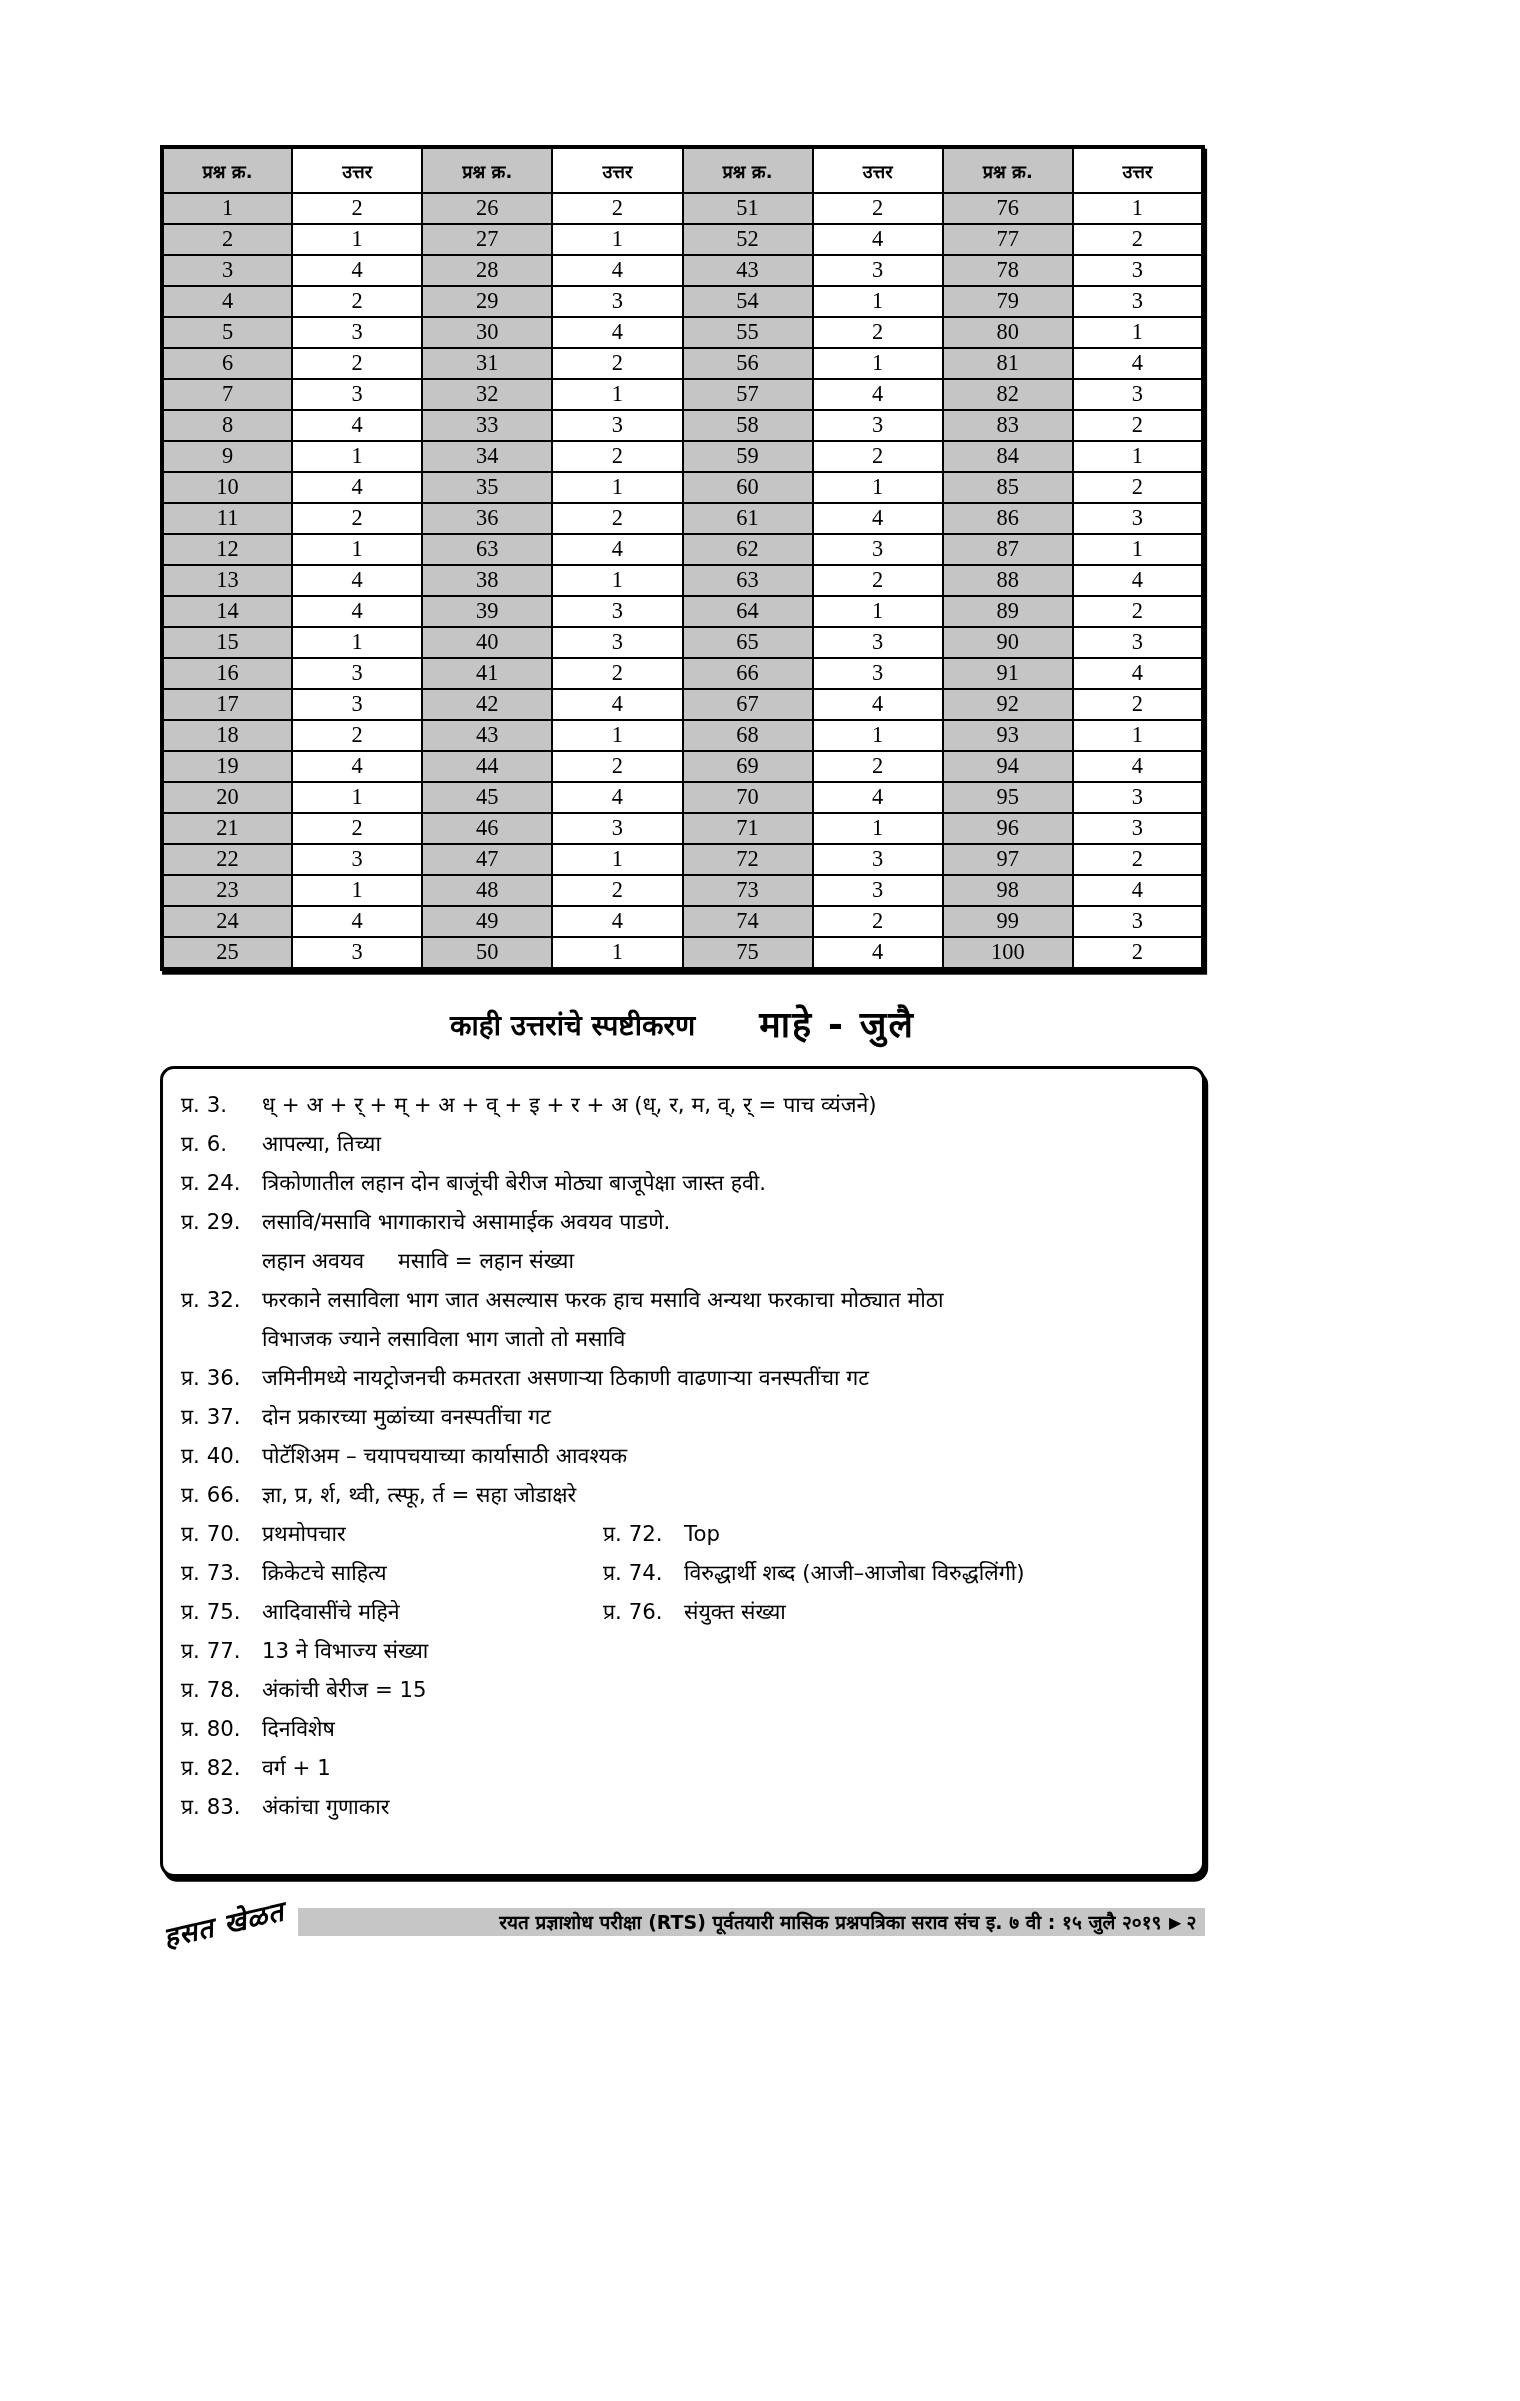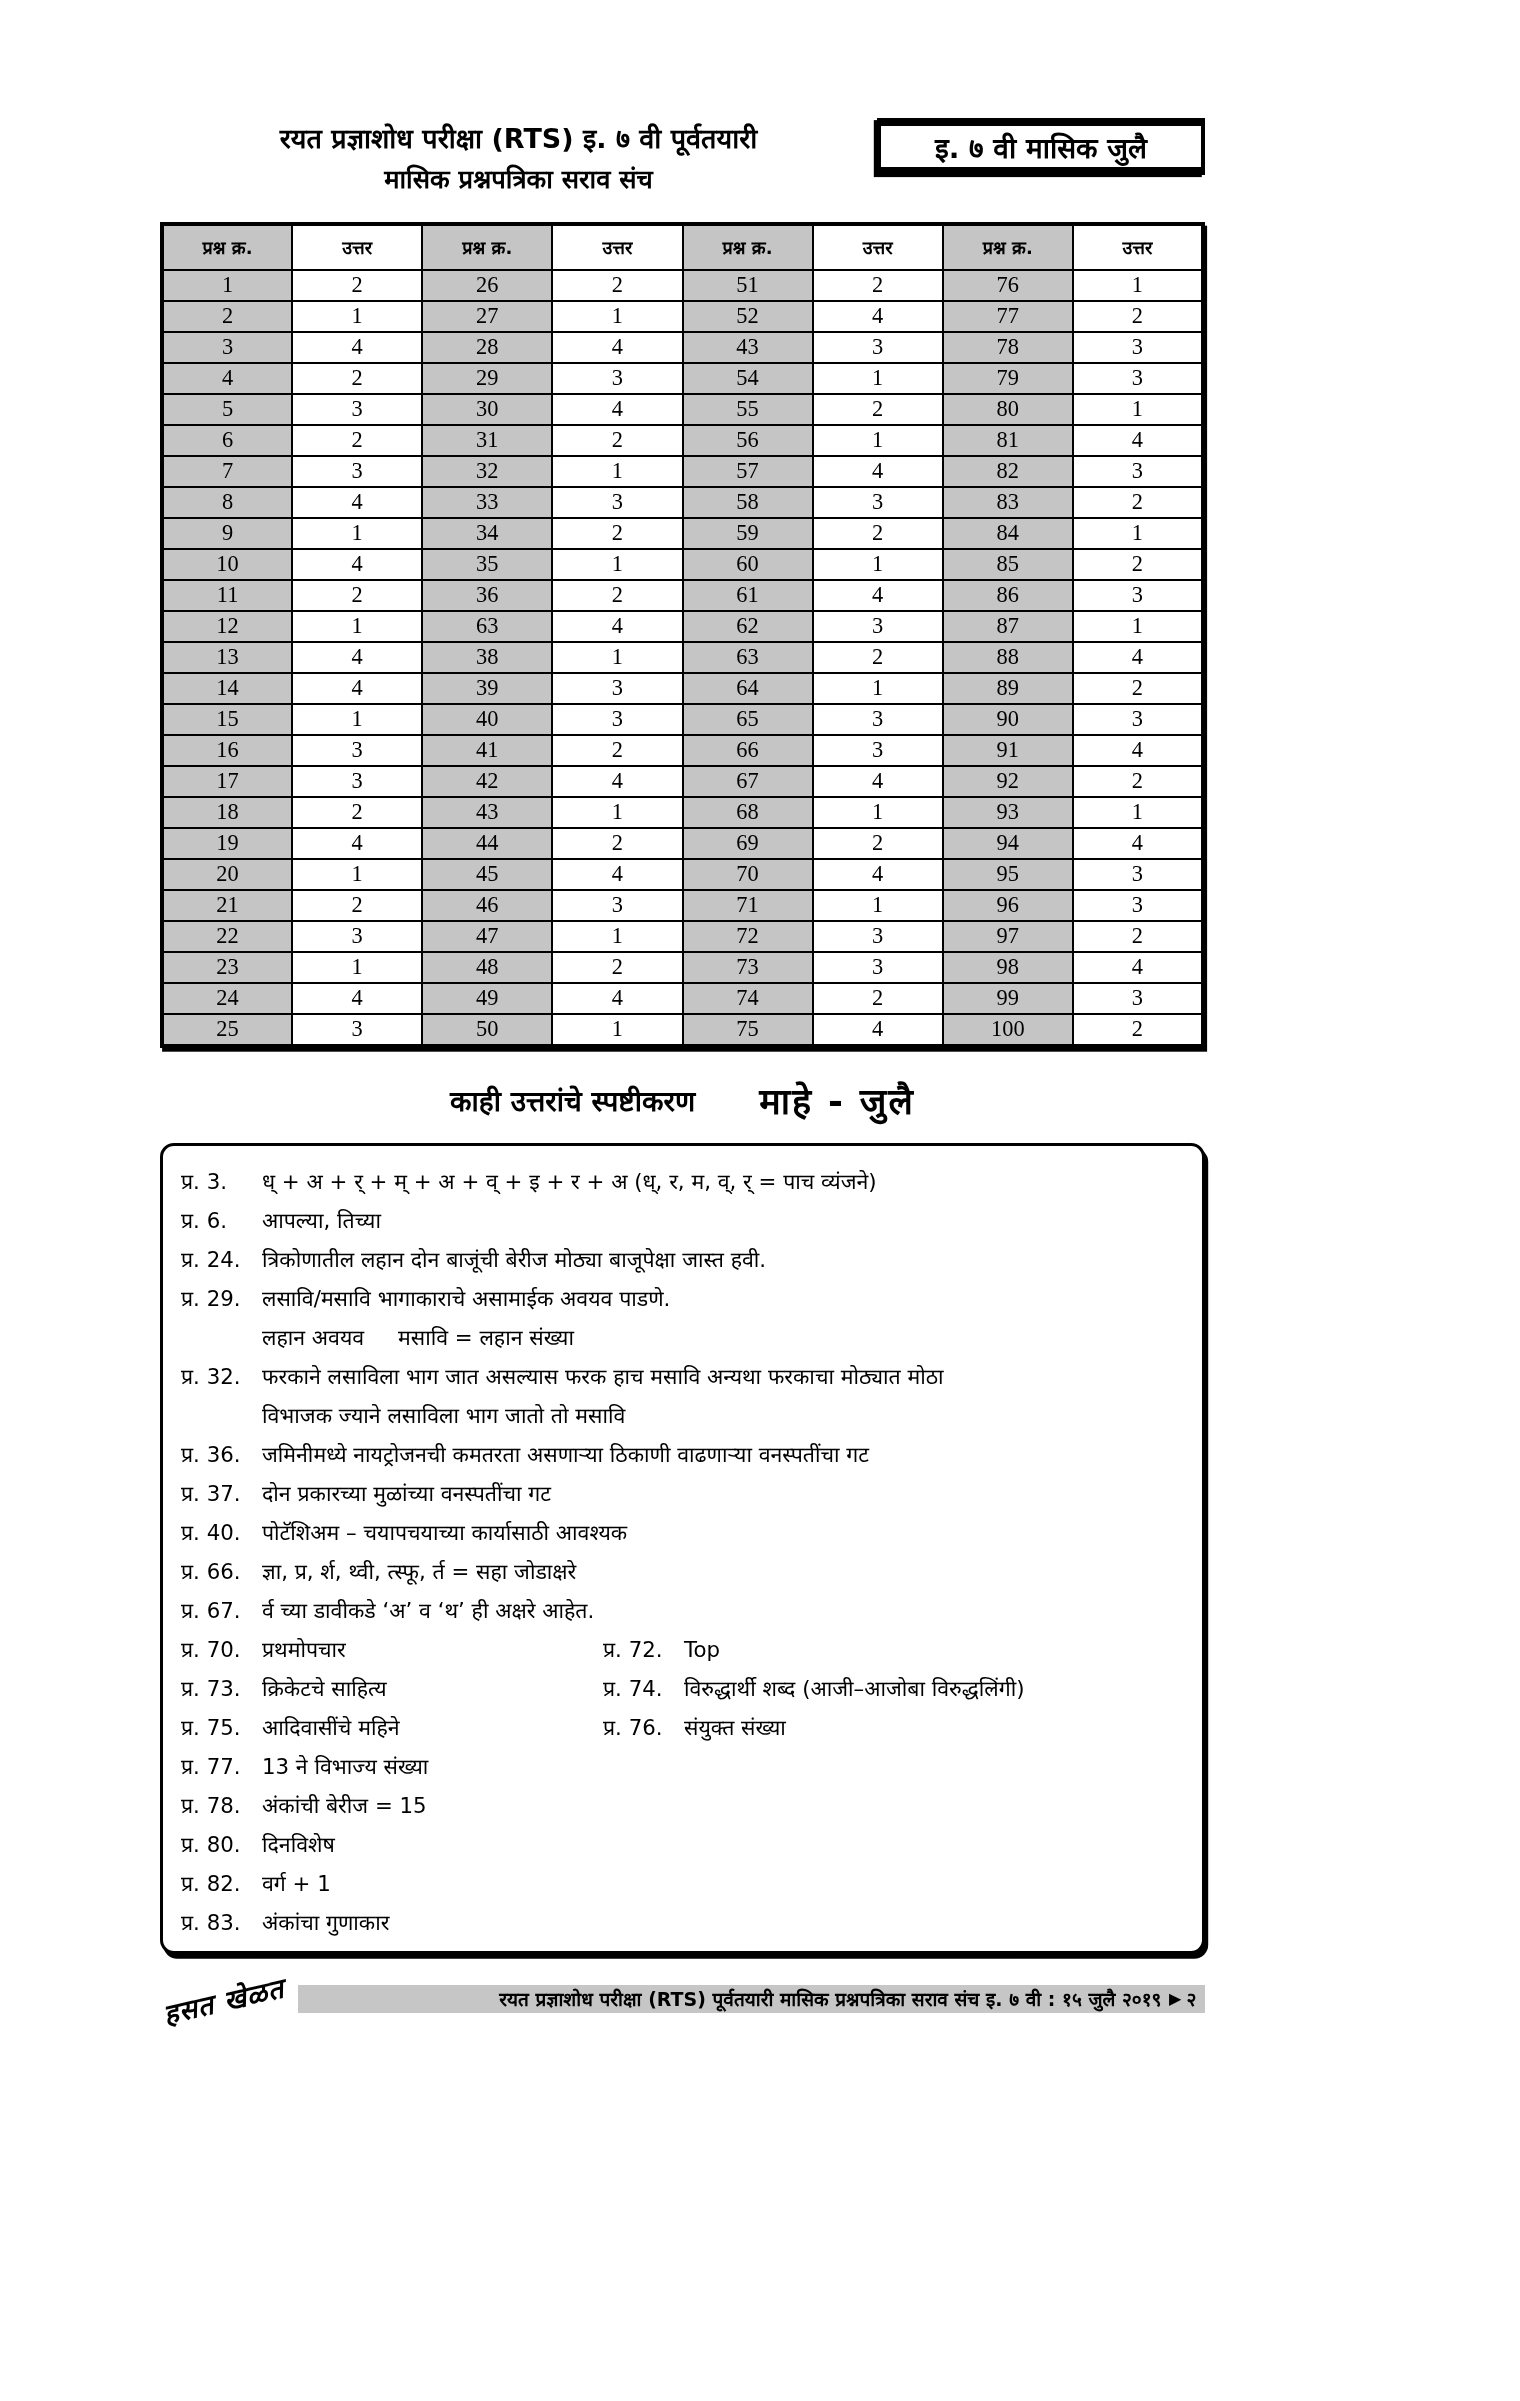--- a/index.html
+++ b/index.html
@@ -51,27 +51,20 @@
   .footer-arrow{font-size:16px;margin:0 5.3px 0 7.5px;}
   .logo{position:absolute;left:2.1px;top:-3.2px;transform:rotate(-13deg);
         font-size:27px;font-weight:bold;font-style:italic;letter-spacing:1.1px;}
 </style>
 </head>
 <body>
 
 <div class="page">
   <div class="content">
 
-    <div class="hdr">
-      <div class="titles">
-        <div class="title-line1">रयत प्रज्ञाशोध परीक्षा (RTS) इ. ७ वी पूर्वतयारी</div>
-        <div class="title-line2">मासिक प्रश्नपत्रिका सराव संच</div>
-      </div>
-      <div class="badge">इ. ७ वी मासिक जुलै</div>
-    </div>
 
     <table class="ans-table">
       <thead>
         <tr>
             <th class="ques">प्रश्न क्र.</th>
             <th class="ans">उत्तर</th>
             <th class="ques">प्रश्न क्र.</th>
             <th class="ans">उत्तर</th>
             <th class="ques">प्रश्न क्र.</th>
             <th class="ans">उत्तर</th>
@@ -343,21 +336,20 @@
         <div class="expl-line"><span class="lbl">प्र. 6.</span><span class="txt">आपल्या, तिच्या</span></div>
         <div class="expl-line"><span class="lbl">प्र. 24.</span><span class="txt">त्रिकोणातील लहान दोन बाजूंची बेरीज मोठ्या बाजूपेक्षा जास्त हवी.</span></div>
         <div class="expl-line"><span class="lbl">प्र. 29.</span><span class="txt">लसावि/मसावि भागाकाराचे असामाईक अवयव पाडणे.</span></div>
         <div class="expl-line"><span class="lbl"></span><span class="txt">लहान अवयव     मसावि = लहान संख्या</span></div>
         <div class="expl-line"><span class="lbl">प्र. 32.</span><span class="txt">फरकाने लसाविला भाग जात असल्यास फरक हाच मसावि अन्यथा फरकाचा मोठ्यात मोठा</span></div>
         <div class="expl-line"><span class="lbl"></span><span class="txt">विभाजक ज्याने लसाविला भाग जातो तो मसावि</span></div>
         <div class="expl-line"><span class="lbl">प्र. 36.</span><span class="txt">जमिनीमध्ये नायट्रोजनची कमतरता असणाऱ्या ठिकाणी वाढणाऱ्या वनस्पतींचा गट</span></div>
         <div class="expl-line"><span class="lbl">प्र. 37.</span><span class="txt">दोन प्रकारच्या मुळांच्या वनस्पतींचा गट</span></div>
         <div class="expl-line"><span class="lbl">प्र. 40.</span><span class="txt">पोटॅशिअम – चयापचयाच्या कार्यासाठी आवश्यक</span></div>
         <div class="expl-line"><span class="lbl">प्र. 66.</span><span class="txt">ज्ञा, प्र, र्श, थ्वी, त्स्फू, र्त = सहा जोडाक्षरे</span></div>
-        <div class="expl-line"><span class="lbl">प्र. 67.</span><span class="txt">र्व च्या डावीकडे ‘अ’ व ‘थ’ ही अक्षरे आहेत.</span></div>
         <div class="expl-line"><span class="lbl">प्र. 70.</span><span class="txt">प्रथमोपचार</span><span class="second"><span class="lbl">प्र. 72.</span><span class="txt">Top</span></span></div>
         <div class="expl-line"><span class="lbl">प्र. 73.</span><span class="txt">क्रिकेटचे साहित्य</span><span class="second"><span class="lbl">प्र. 74.</span><span class="txt">विरुद्धार्थी शब्द (आजी–आजोबा विरुद्धलिंगी)</span></span></div>
         <div class="expl-line"><span class="lbl">प्र. 75.</span><span class="txt">आदिवासींचे महिने</span><span class="second"><span class="lbl">प्र. 76.</span><span class="txt">संयुक्त संख्या</span></span></div>
         <div class="expl-line"><span class="lbl">प्र. 77.</span><span class="txt">13 ने विभाज्य संख्या</span></div>
         <div class="expl-line"><span class="lbl">प्र. 78.</span><span class="txt">अंकांची बेरीज = 15</span></div>
         <div class="expl-line"><span class="lbl">प्र. 80.</span><span class="txt">दिनविशेष</span></div>
         <div class="expl-line"><span class="lbl">प्र. 82.</span><span class="txt">वर्ग + 1</span></div>
         <div class="expl-line"><span class="lbl">प्र. 83.</span><span class="txt">अंकांचा गुणाकार</span></div>
       </div>
 

